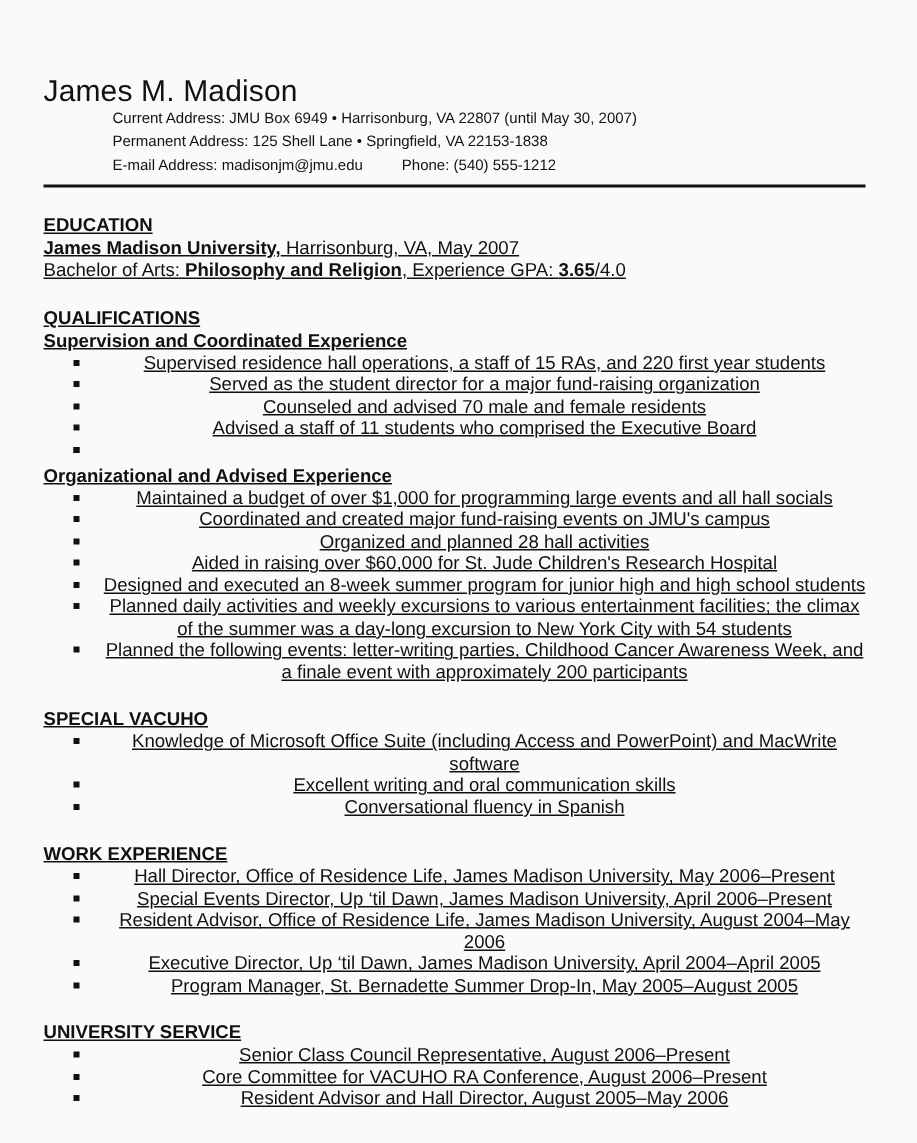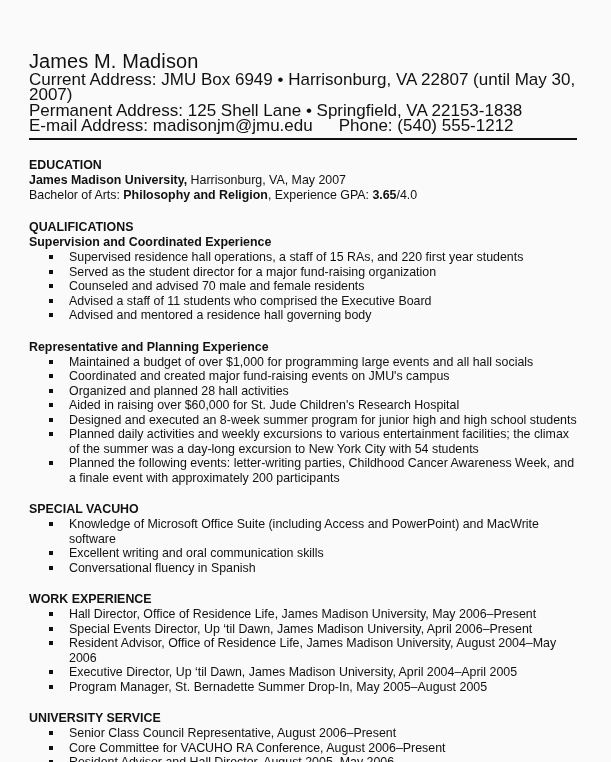--- a/index.html
+++ b/index.html
@@ -5,28 +5,28 @@
   html, body { margin: 0; padding: 0; }
   body {
     width: 611px; height: 762px; overflow: hidden;
     background: #fafafa;
     font-family: "Liberation Sans", sans-serif;
     color: #111;
     position: relative;
   }
   .page { position: absolute; left: 29px; top: 50px; width: 548px; }
   .name { font-size: 20px; font-weight: normal; line-height: 22px; margin: 0; letter-spacing: 0.1px; }
-  .contact { font-size: 17px; line-height: 15.3px; }
+  .contact { font-size: 10px; line-height: 15.3px; margin-left: 46px; }
   .contact .gap { display: inline-block; width: 26px; }
   .rule { height: 2px; background: #111; margin-top: 5px; margin-bottom: 18px; }
   .sec-title { font-size: 12.4px; font-weight: bold; line-height: 15px; margin: 0; }
   .sub-title { font-size: 12.4px; font-weight: bold; line-height: 15px; margin: 0; }
   .line { font-size: 12.4px; line-height: 15px; }
-  .sec { margin-bottom: 17px; }
-  ul.items { list-style: none; margin: 0; padding: 0; }
+  .sec { margin-bottom: 17px; text-decoration: underline; }
+  ul.items { list-style: none; margin: 0; padding: 0; text-align: center; }
   ul.items li { position: relative; padding-left: 40px; font-size: 12.4px; line-height: 14.5px; }
   ul.items li .bullet {
     position: absolute; left: 20px; top: 5px;
     width: 4px; height: 4px; background: #111;
   }
   .b { font-weight: bold; }
 </style>
 </head>
 <body>
 
@@ -51,25 +51,25 @@
   <div class="sec">
     <div class="sec-title">QUALIFICATIONS</div>
     <div style="margin-bottom:17px;">
       <div class="sub-title">Supervision and Coordinated Experience</div>
       <ul class="items">
           <li><span class="bullet"></span><span>Supervised residence hall operations, a staff of 15 RAs, and 220 first year students</span></li>
           <li><span class="bullet"></span><span>Served as the student director for a major fund-raising organization</span></li>
           <li><span class="bullet"></span><span>Counseled and advised 70 male and female residents</span></li>
           <li><span class="bullet"></span><span>Advised a staff of 11 students who comprised the Executive Board</span></li>
           <li><span class="bullet"></span></li>
-          <li><span class="bullet"></span><span>Advised and mentored a residence hall governing body</span></li>
+          <li><span class="bullet"></span></li>
         </ul>
     </div>
     <div>
-      <div class="sub-title">Representative and Planning Experience</div>
+      <div class="sub-title">Organizational and Advised Experience</div>
       <ul class="items">
           <li><span class="bullet"></span><span>Maintained a budget of over $1,000 for programming large events and all hall socials</span></li>
           <li><span class="bullet"></span><span>Coordinated and created major fund-raising events on JMU's campus</span></li>
           <li><span class="bullet"></span><span>Organized and planned 28 hall activities</span></li>
           <li><span class="bullet"></span><span>Aided in raising over $60,000 for St. Jude Children's Research Hospital</span></li>
           <li><span class="bullet"></span><span>Designed and executed an 8-week summer program for junior high and high school students</span></li>
           <li><span class="bullet"></span><span>Planned daily activities and weekly excursions to various entertainment facilities; the climax of the summer was a day-long excursion to New York City with 54 students</span></li>
           <li><span class="bullet"></span><span>Planned the following events: letter-writing parties, Childhood Cancer Awareness Week, and a finale event with approximately 200 participants</span></li>
         </ul>
     </div>

